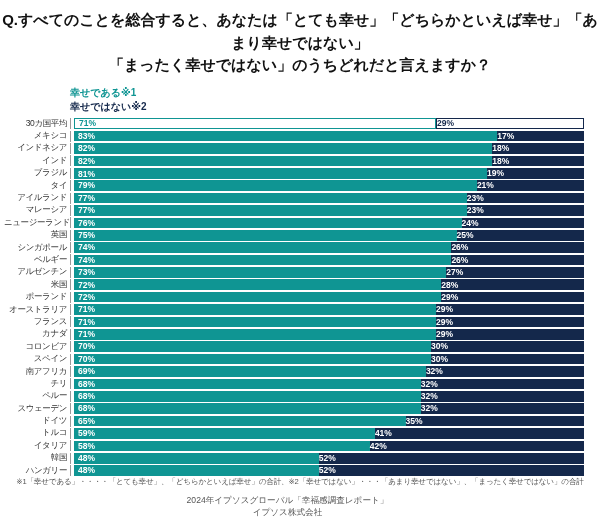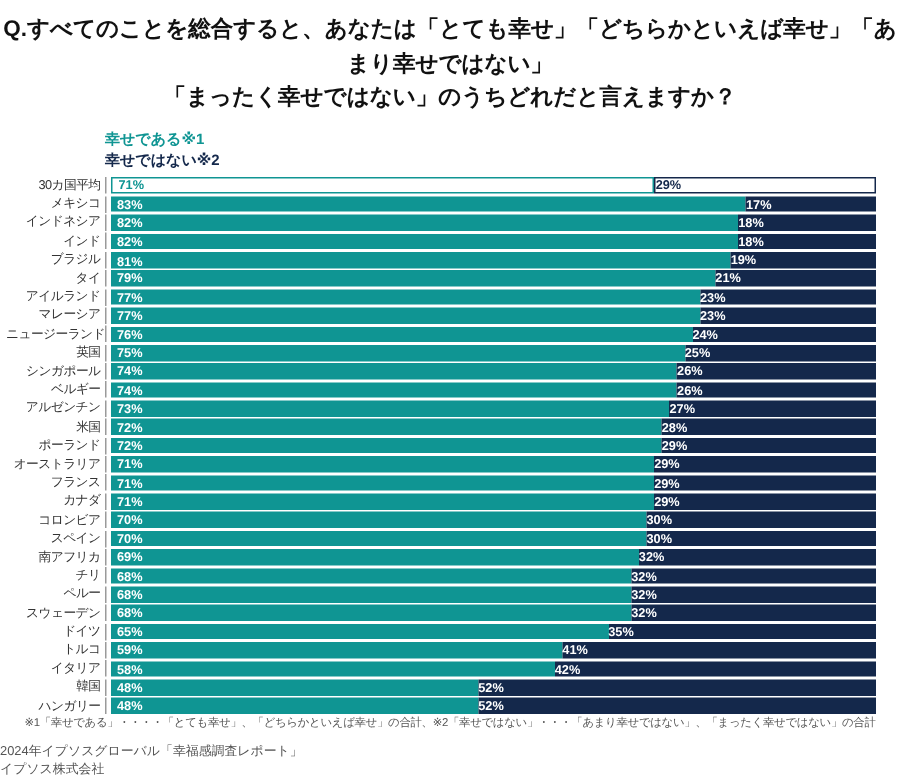--- a/index.html
+++ b/index.html
@@ -99,21 +99,21 @@
   .row.highlighted .hl { display: block; }
 
   .footnote {
     text-align: center;
     font-size: 7.6px;
     color: #555;
     letter-spacing: -0.2px;
   }
   .source {
     margin-top: 7px;
-    text-align: left;
+    text-align: center;
     padding-right: 25px;
     font-size: 8.6px;
     color: #555;
     line-height: 1.45;
   }
 </style>
 </head>
 <body>
 
 <div class="page">

